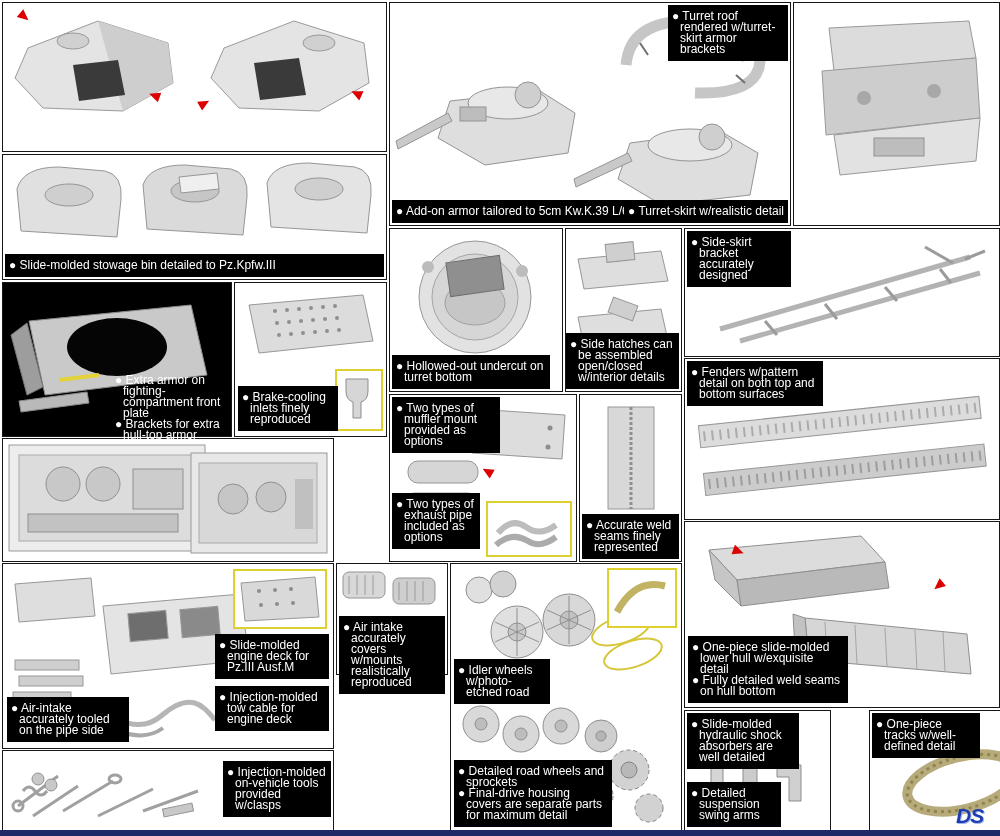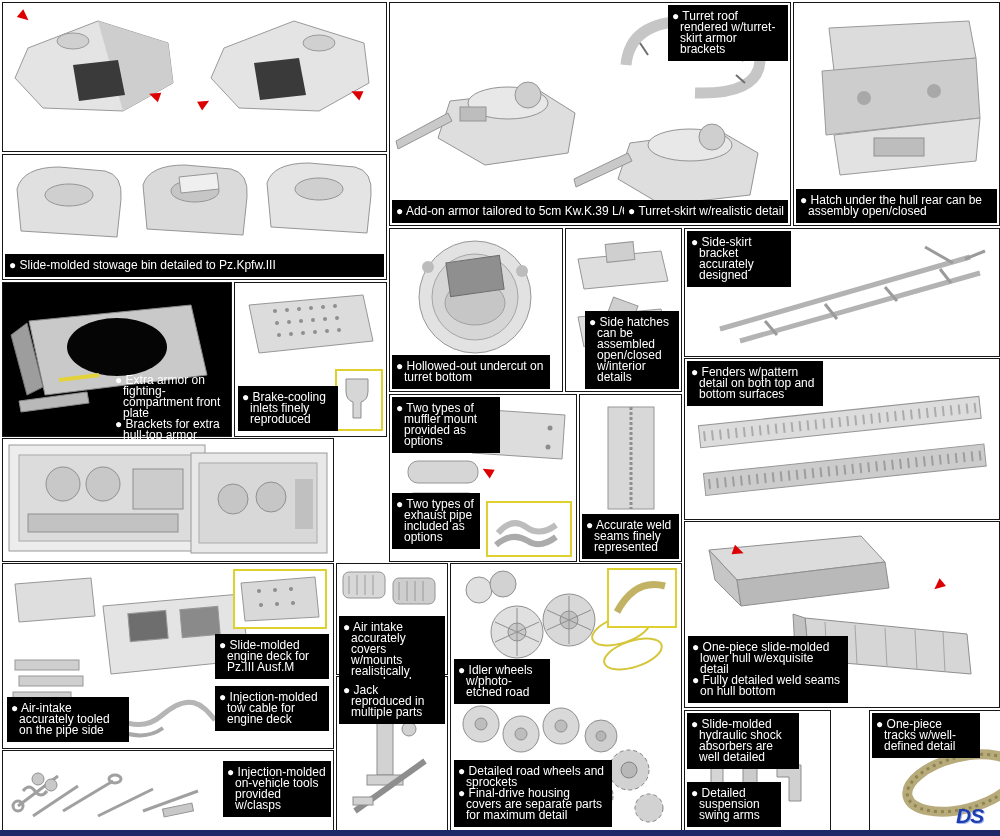--- a/index.html
+++ b/index.html
@@ -141,23 +141,20 @@
 
   <div class="panel" style="left:793px;top:2px;width:205px;height:222px">
     <svg width="203" height="192" viewBox="0 0 203 192">
       <path d="M35 25 L175 18 L182 55 L40 68 Z" fill="#dcdcdc" stroke="#999999"></path>
       <path d="M28 68 L182 55 L186 115 L32 132 Z" fill="#cdcdcd" stroke="#999999"></path>
       <path d="M40 132 L186 115 L182 158 L46 172 Z" fill="#e2e2e2" stroke="#999999"></path>
       <circle cx="70" cy="95" r="7" fill="#a8a8a8"></circle>
       <circle cx="140" cy="88" r="7" fill="#a8a8a8"></circle>
       <rect x="80" y="135" width="50" height="18" fill="#bdbdbd" stroke="#909090"></rect>
     </svg>
-    <div class="label" style="left:2px;right:2px;bottom:2px">
-      <div class="ln">● Hatch under the hull rear can be assembly open/closed</div>
-    </div>
   </div>
 
   <div class="panel" style="left:389px;top:228px;width:172px;height:162px">
     <svg width="170" height="132" viewBox="0 0 170 132">
       <circle cx="85" cy="68" r="56" fill="#e2e2e2" stroke="#979797"></circle>
       <circle cx="85" cy="68" r="43" fill="#d6d6d6" stroke="#a5a5a5"></circle>
       <ellipse cx="85" cy="74" rx="30" ry="22" fill="#c6c6c6" stroke="#a0a0a0"></ellipse>
       <rect x="58" y="30" width="54" height="34" fill="#8f8f8f" stroke="#6d6d6d" transform="rotate(-8 85 47)"></rect>
       <circle cx="38" cy="38" r="6" fill="#bcbcbc"></circle>
       <circle cx="132" cy="42" r="6" fill="#bcbcbc"></circle>
@@ -169,21 +166,21 @@
 
   <div class="panel" style="left:565px;top:228px;width:115px;height:162px">
     <svg width="113" height="118" viewBox="0 0 113 118">
       <g fill="#dedede" stroke="#979797">
         <path d="M12 30 L95 22 L102 52 L18 60 Z"></path>
         <rect x="40" y="14" width="28" height="18" fill="#cfcfcf" transform="rotate(-6 54 23)"></rect>
         <path d="M12 88 L95 80 L102 112 L18 118 Z"></path>
         <rect x="44" y="72" width="26" height="16" fill="#cfcfcf" transform="rotate(20 57 80)"></rect>
       </g>
     </svg>
-    <div class="label" style="left:19px;right:2px;bottom:2px">
+    <div class="label" style="left:0;right:2px;bottom:2px">
       <div class="ln">● Side hatches can be assembled open/closed w/interior details</div>
     </div>
   </div>
 
   <div class="panel" style="left:684px;top:228px;width:314px;height:127px">
     <svg width="312" height="125" viewBox="0 0 312 125">
       <g stroke="#b3b3b3" stroke-width="5" fill="none">
         <path d="M35 100 L285 28"></path>
         <path d="M55 112 L295 44"></path>
       </g>
@@ -342,34 +339,20 @@
           <line x1="70" y1="17" x2="70" y2="37"></line>
           <line x1="78" y1="17" x2="78" y2="37"></line>
           <line x1="86" y1="17" x2="86" y2="37"></line>
       </g>
     </svg>
     <div class="label" style="left:2px;right:2px;top:52px">
       <div class="ln">● Air intake accurately covers w/mounts realistically reproduced</div>
     </div>
   </div>
 
-  <div class="panel" style="left:336px;top:676px;width:110px;height:154px">
-    <div class="label" style="left:2px;right:2px;top:2px">
-      <div class="ln">● Jack reproduced in multiple parts</div>
-    </div>
-    <svg width="108" height="152" viewBox="0 0 108 152" style="top:28px">
-      <g fill="#d2d2d2" stroke="#8e8e8e">
-        <rect x="40" y="10" width="16" height="60"></rect>
-        <rect x="30" y="70" width="36" height="10"></rect>
-        <path d="M18 106 L88 56" stroke-width="6" fill="none"></path>
-        <circle cx="72" cy="24" r="7"></circle>
-        <rect x="16" y="92" width="20" height="8"></rect>
-      </g>
-    </svg>
-  </div>
 
   <div class="panel" style="left:450px;top:563px;width:230px;height:267px">
     <svg width="228" height="265" viewBox="0 0 228 265">
       <g fill="#e0e0e0" stroke="#8f8f8f">
         <circle cx="28" cy="26" r="13"></circle>
           <circle cx="52" cy="20" r="13" fill="#d2d2d2"></circle>
         <circle cx="66" cy="68" r="26"></circle>
           <circle cx="66" cy="68" r="9" fill="#c9c9c9"></circle>
         <circle cx="118" cy="56" r="26" fill="#d8d8d8"></circle>
           <circle cx="118" cy="56" r="9" fill="#c2c2c2"></circle>

